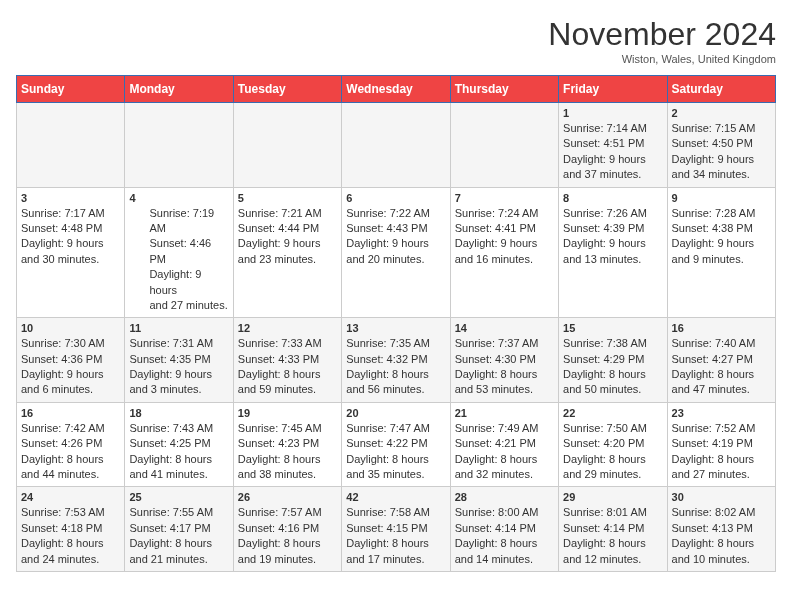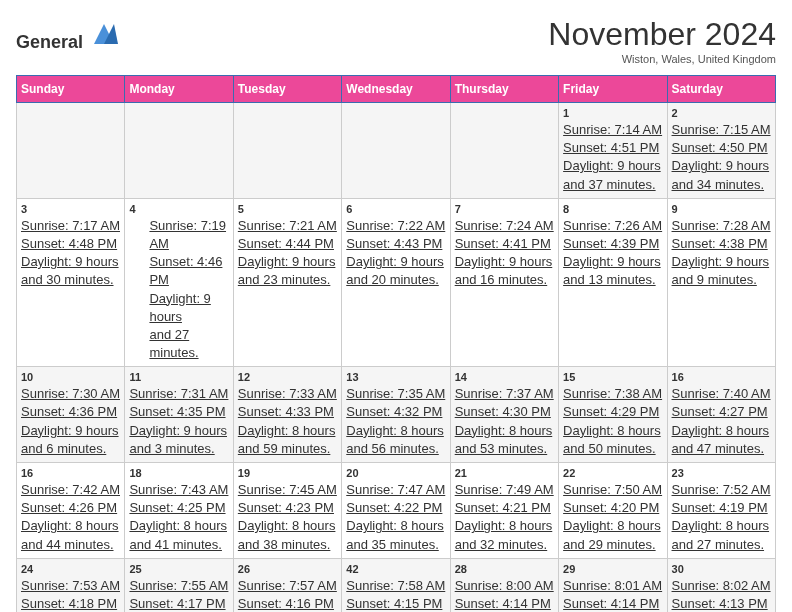--- a/index.html
+++ b/index.html
@@ -49,21 +49,21 @@
     .location-title {
       font-size: 11px;
       color: #555;
     }
     table {
       width: 100%;
       border-collapse: collapse;
       table-layout: fixed;
     }
     thead tr th {
-      background-color: #ec4899;
+      background-color: #ef4444;
       color: white;
       font-size: 12px;
       font-weight: bold;
       padding: 6px 4px;
       text-align: left;
       border: 1px solid #3a6bb0;
     }
     tbody tr td {
       vertical-align: top;
       font-size: 10px;
@@ -80,40 +80,32 @@
       background: #fff;
     }
     .day-number {
       font-weight: bold;
       font-size: 11px;
       display: block;
       margin-bottom: 2px;
     }
     .day-info {
       line-height: 1.4;
-      font-size: 13px;
-      text-decoration: underline;
+      font-size: 11px;
     }
     .empty-cell {
       background: #f9f9f9;
     }
   </style>
 </head>
 <body>
 
 <div class="header-area">
   <div class="logo">
     <div>
-      <div>
-        <span class="logo-text-general">General</span>
-        <svg class="logo-icon" viewBox="0 0 28 28" xmlns="http://www.w3.org/2000/svg">
-          <polygon points="4,24 14,4 24,24" fill="#4a90d9"></polygon>
-          <polygon points="14,24 24,4 28,24" fill="#2a6bb0"></polygon>
-        </svg>
-      </div>
     </div>
   </div>
   <div class="title-area">
     <div class="month-title">November 2024</div>
     <div class="location-title">Wiston, Wales, United Kingdom</div>
   </div>
 </div>
 
 <table>
   <thead>

